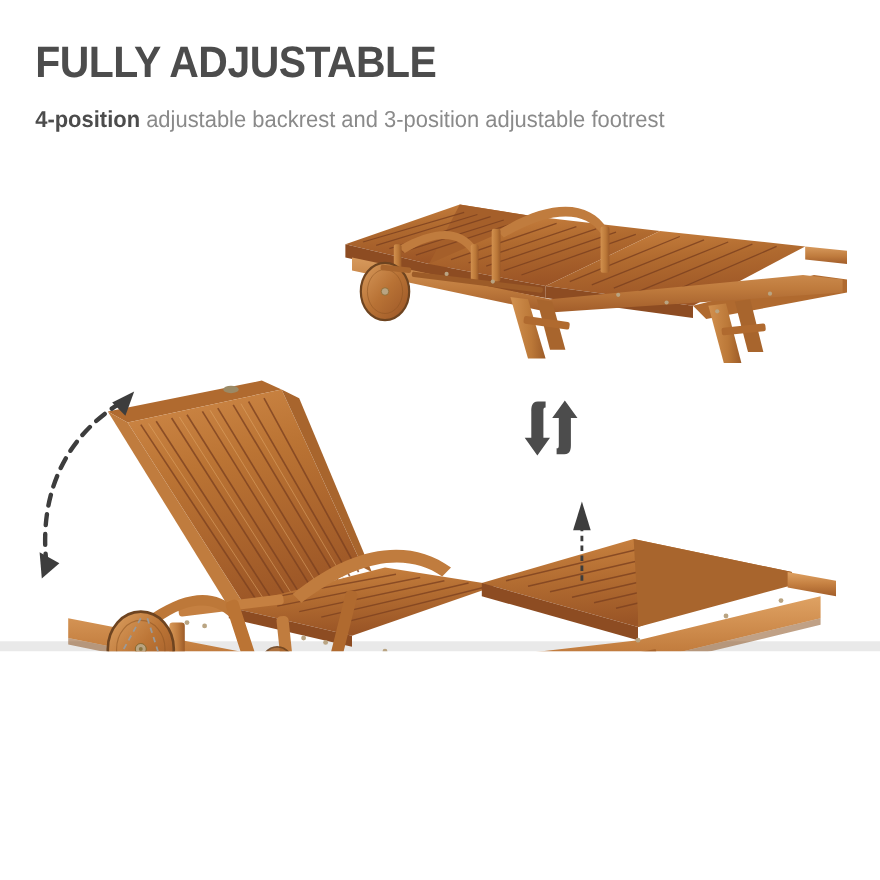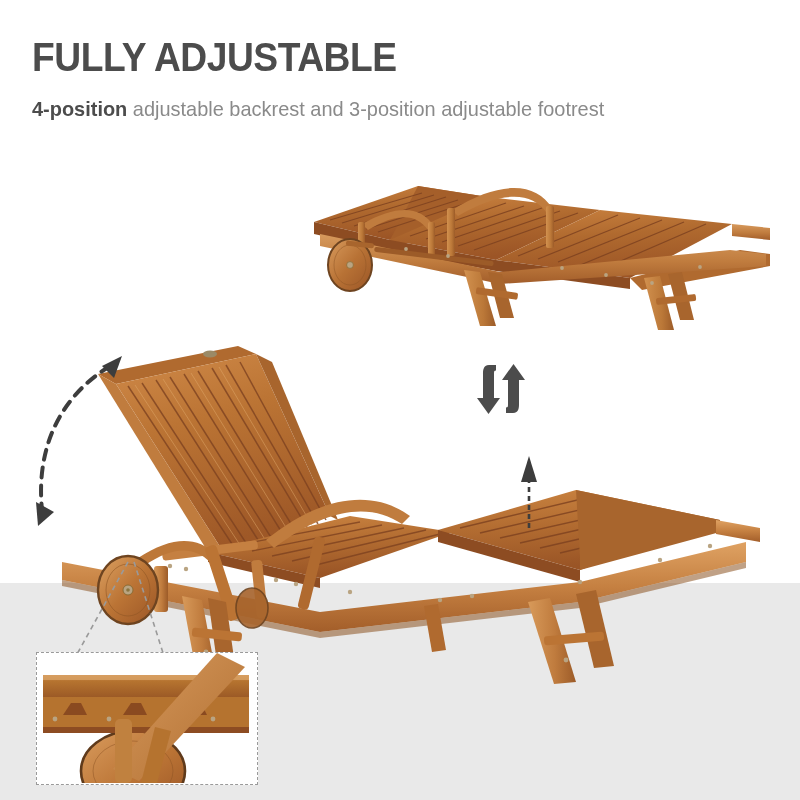--- a/index.html
+++ b/index.html
@@ -2,21 +2,21 @@
 <html><head>
 <meta charset="utf-8">
 <style>
   html,body{margin:0;padding:0;}
   body{
     width:800px;height:800px;
     background:#ffffff;
     font-family:"Liberation Sans", sans-serif;
     overflow:hidden;
   }
-  #stage{position:relative;width:800px;height:800px;background:#ffffff;overflow:hidden;}
+  #stage{position:relative;width:800px;height:592px;background:#ffffff;overflow:hidden;}
 
   
   .floor-band{
     position:absolute;left:0;top:583px;width:800px;height:217px;
     background:#e9e9e9;
   }
 
   
   .headline{
     position:absolute;left:32px;top:35px;

